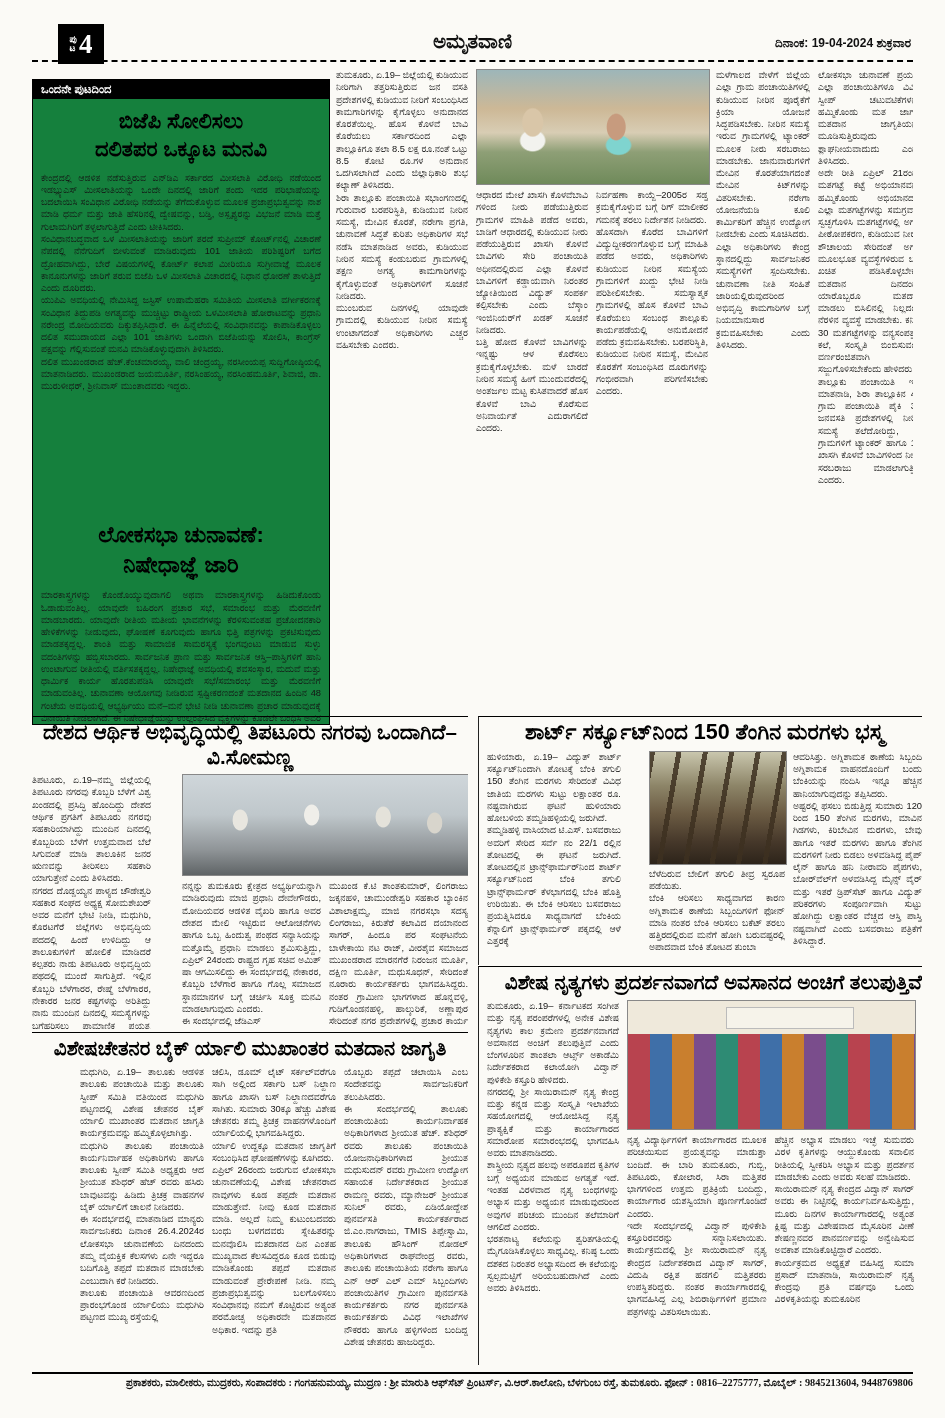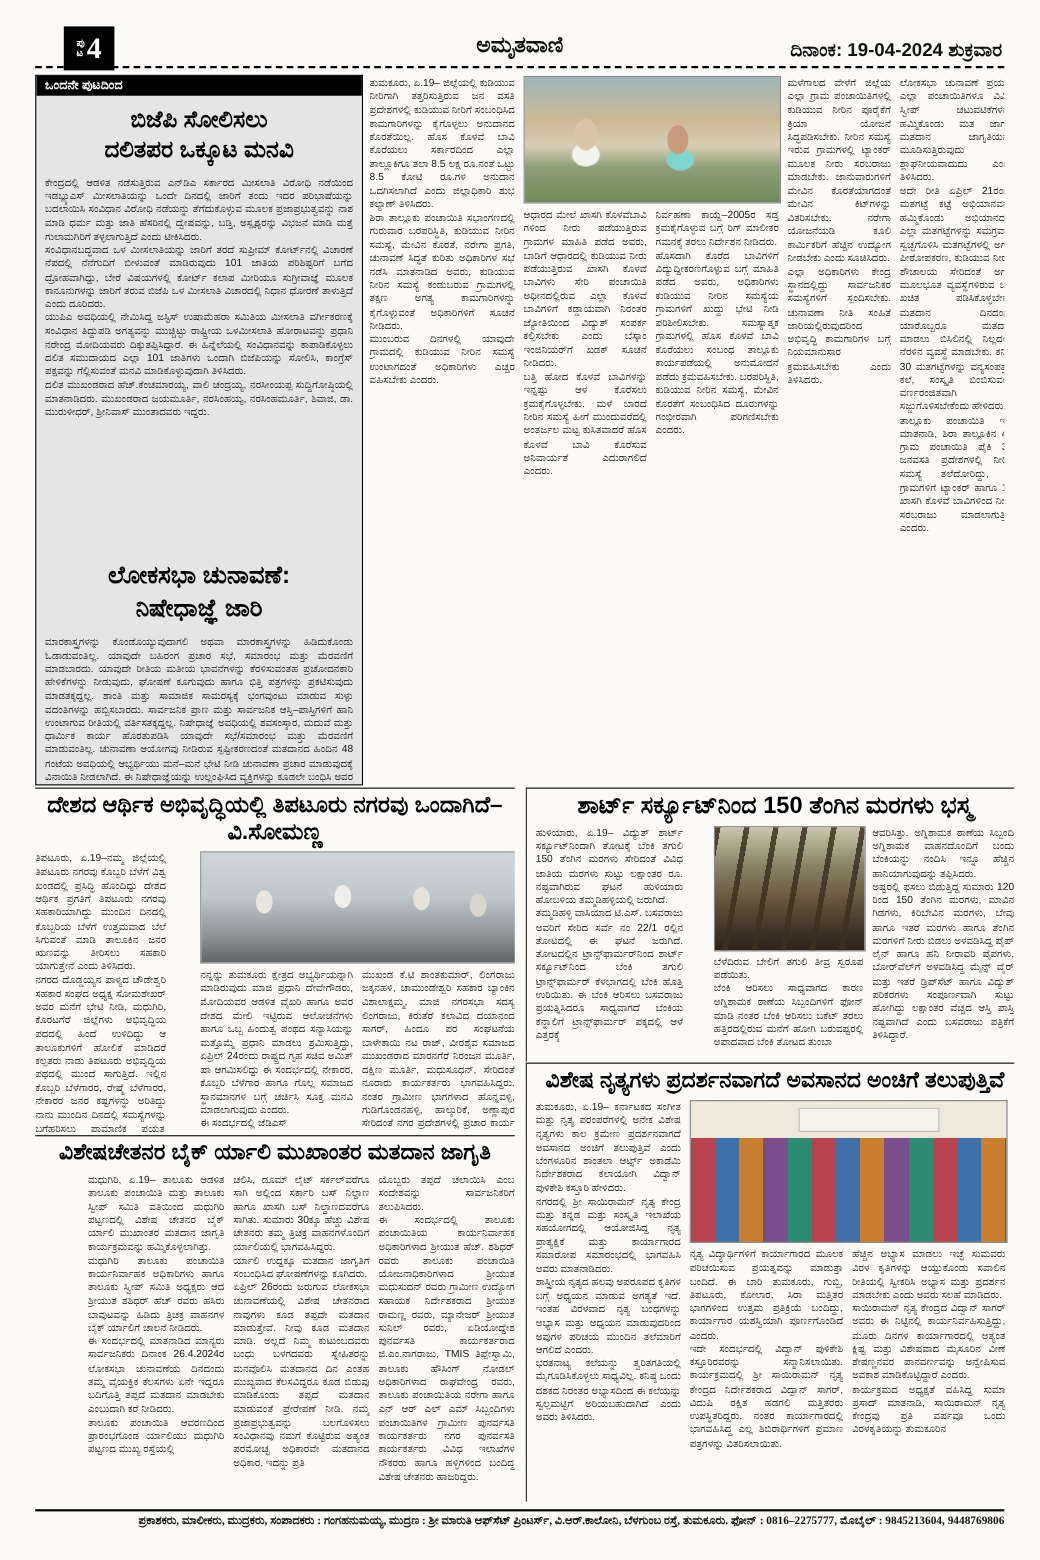--- a/index.html
+++ b/index.html
@@ -14,24 +14,24 @@
   .jus{text-align:justify;text-justify:inter-word;}
   .body-txt{font-size:9.3px;line-height:1.32;white-space:pre-line;color:#141414;}
   .hl{font-weight:700;color:#000;text-align:center;letter-spacing:0;}
   .rule-top{border-top:1.6px solid #000;}
   .vline{border-left:1.2px solid #222;}
   
   #pagebox{left:58px;top:24px;width:46px;height:40px;background:#000;color:#fff;display:flex;align-items:center;justify-content:center;gap:2px;}
   #pagebox .pw{font-size:9px;line-height:1.05;font-weight:700;display:flex;flex-direction:column;}
   #pagebox .pn{font-size:27px;font-weight:700;font-family:"Liberation Serif",serif;}
   #mast-title{left:0;top:30px;width:945px;text-align:center;font-size:20px;font-weight:700;}
-  #mast-date{right:34px;top:36px;font-size:17px;font-weight:700;text-align:center;}
+  #mast-date{right:34px;top:36px;font-size:12px;font-weight:700;text-align:center;}
   #mast-dash{left:32px;top:60px;width:881px;border-bottom:2.5px dashed #000;}
   
-  #leftbox{left:32px;top:68px;width:296px;height:644px;border:1.6px solid #000;background:#e5e5e5;}
+  #leftbox{left:32px;top:79px;width:296px;height:644px;border:1.6px solid #000;background:#15803d;}
   #fp-label{background:#000;color:#fff;font-size:11.5px;font-weight:700;padding:3px 8px;}
   .hlA{font-size:21px;line-height:1.35;padding:8px 4px 6px;}
   .hlB{font-size:22px;line-height:1.4;padding:10px 4px 6px;}
   #leftbox .body-txt{padding:2px 8px;}
   
   #main-art{left:336px;top:64px;width:577px;height:648px;}
   .hlC{font-size:23px;line-height:1.25;}
   #main-cols{display:flex;gap:8px;margin-top:5px;height:600px;}
   .mcol{flex:none;}
   
@@ -157,21 +157,21 @@
       <div class="photo" id="photo-fire"></div>
       <div class="body-txt jus clip" style="height:92px;margin-top:3px;">ಬೆಳೆದಿರುವ ಬೇಲಿಗೆ ತಗುಲಿ ತೀವ್ರ ಸ್ವರೂಪ ಪಡೆಯಿತು.
 ಬೆಂಕಿ ಆರಿಸಲು ಸಾಧ್ಯವಾಗದ ಕಾರಣ ಅಗ್ನಿಶಾಮಕ ಠಾಣೆಯ ಸಿಬ್ಬಂದಿಗಳಿಗೆ ಫೋನ್ ಮಾಡಿ ನಂತರ ಬೆಂಕಿ ಆರಿಸಲು ಬಕೆಟ್ ತರಲು ಹತ್ತಿರದಲ್ಲಿರುವ ಮನೆಗೆ ಹೋಗಿ ಬರುವಷ್ಟರಲ್ಲಿ ಅಪಾದವಾದ ಬೆಂಕಿ ತೋಟದ ತುಂಬಾ</div>
     </div>
     <div class="body-txt jus clip" style="width:133px;">ಆವರಿಸಿತ್ತು. ಅಗ್ನಿಶಾಮಕ ಠಾಣೆಯ ಸಿಬ್ಬಂದಿ ಅಗ್ನಿಶಾಮಕ ವಾಹನದೊಂದಿಗೆ ಬಂದು ಬೆಂಕಿಯನ್ನು ನಂದಿಸಿ ಇನ್ನೂ ಹೆಚ್ಚಿನ ಹಾನಿಯಾಗುವುದನ್ನು ತಪ್ಪಿಸಿದರು.
 ಅಷ್ಟರಲ್ಲಿ ಫಸಲು ಬಿಡುತ್ತಿದ್ದ ಸುಮಾರು 120 ರಿಂದ 150 ತೆಂಗಿನ ಮರಗಳು, ಮಾವಿನ ಗಿಡಗಳು, ಕಿರಿಬೇವಿನ ಮರಗಳು, ಬೇವು ಹಾಗೂ ಇತರೆ ಮರಗಳು ಹಾಗೂ ತೆಂಗಿನ ಮರಗಳಿಗೆ ನೀರು ಬಿಡಲು ಅಳವಡಿಸಿದ್ದ ಪೈಪ್ ಲೈನ್ ಹಾಗೂ ಹನಿ ನೀರಾವರಿ ಪೈಪಗಳು, ಬೋರ್‌ವೆಲ್‌ಗೆ ಅಳವಡಿಸಿದ್ದ ಮೈನ್ಸ್ ವೈರ್ ಮತ್ತು ಇತರೆ ಡ್ರಿಪ್‌ಸೆಟ್ ಹಾಗೂ ವಿದ್ಯುತ್ ಪರಿಕರಗಳು ಸಂಪೂರ್ಣವಾಗಿ ಸುಟ್ಟು ಹೋಗಿದ್ದು ಲಕ್ಷಾಂತರ ವೆಚ್ಚದ ಆಸ್ತಿ ಪಾಸ್ತಿ ನಷ್ಟವಾಗಿದೆ ಎಂದು ಬಸವರಾಜು ಪತ್ರಿಕೆಗೆ ತಿಳಿಸಿದ್ದಾರೆ.</div>
   </div>
 </div>
 
 <div class="abs clip rule-top vline" id="art-dance">
-  <div class="hl hlF" style="padding-top:3px;">ವಿಶೇಷ ನೃತ್ಯಗಳು ಪ್ರದರ್ಶನವಾಗದೆ ಅವಸಾನದ ಅಂಚಿಗೆ ತಲುಪುತ್ತಿವೆ</div>
+  <div class="hl hlF" style="padding-top:3px;text-align:right;">ವಿಶೇಷ ನೃತ್ಯಗಳು ಪ್ರದರ್ಶನವಾಗದೆ ಅವಸಾನದ ಅಂಚಿಗೆ ತಲುಪುತ್ತಿವೆ</div>
   <div class="row" style="margin-top:5px;height:362px;">
     <div class="body-txt jus clip" style="width:132px;">ತುಮಕೂರು, ಏ.19– ಕರ್ನಾಟಕದ ಸಂಗೀತ ಮತ್ತು ನೃತ್ಯ ಪರಂಪರೆಗಳಲ್ಲಿ ಅನೇಕ ವಿಶೇಷ ನೃತ್ಯಗಳು ಕಾಲ ಕ್ರಮೇಣ ಪ್ರದರ್ಶನವಾಗದೆ ಅವಸಾನದ ಅಂಚಿಗೆ ತಲುಪುತ್ತಿವೆ ಎಂದು ಬೆಂಗಳೂರಿನ ಶಾಂತಲಾ ಆರ್ಟ್ಸ್ ಅಕಾಡೆಮಿ ನಿರ್ದೇಶಕರಾದ ಕಲಾಯೋಗಿ ವಿದ್ವಾನ್ ಪುಳಿಕೇಶಿ ಕಸ್ತೂರಿ ಹೇಳಿದರು.
 ನಗರದಲ್ಲಿ ಶ್ರೀ ಸಾಯಿರಾಮನ್ ನೃತ್ಯ ಕೇಂದ್ರ ಮತ್ತು ಕನ್ನಡ ಮತ್ತು ಸಂಸ್ಕೃತಿ ಇಲಾಖೆಯ ಸಹಯೋಗದಲ್ಲಿ ಆಯೋಜಿಸಿದ್ದ ನೃತ್ಯ ಪ್ರಾತ್ಯಕ್ಷಿಕೆ ಮತ್ತು ಕಾರ್ಯಾಗಾರದ ಸಮಾರೋಪ ಸಮಾರಂಭದಲ್ಲಿ ಭಾಗವಹಿಸಿ ಅವರು ಮಾತನಾಡಿದರು.
 ಶಾಸ್ತ್ರೀಯ ನೃತ್ಯದ ಹಲವು ಅಪರೂಪದ ಕೃತಿಗಳ ಬಗ್ಗೆ ಅಧ್ಯಯನ ಮಾಡುವ ಅಗತ್ಯತೆ ಇದೆ. ಇಂತಹ ವಿರಳವಾದ ನೃತ್ಯ ಬಂಧಗಳನ್ನು ಅಭ್ಯಾಸ ಮತ್ತು ಅಧ್ಯಯನ ಮಾಡುವುದರಿಂದ ಅವುಗಳ ಪರಿಚಯ ಮುಂದಿನ ತಲೆಮಾರಿಗೆ ಆಗಲಿದೆ ಎಂದರು.
 ಭರತನಾಟ್ಯ ಕಲೆಯನ್ನು ತ್ವರಿತಗತಿಯಲ್ಲಿ ಮೈಗೂಡಿಸಿಕೊಳ್ಳಲು ಸಾಧ್ಯವಿಲ್ಲ. ಕನಿಷ್ಠ ಒಂದು ದಶಕದ ನಿರಂತರ ಅಭ್ಯಾಸದಿಂದ ಈ ಕಲೆಯನ್ನು ಸ್ವಲ್ಪಮಟ್ಟಿಗೆ ಅರಿಯಬಹುದಾಗಿದೆ ಎಂದು ಅವರು ತಿಳಿಸಿದರು.</div>
     <div style="width:287px;">
       <div class="photo" id="photo-dance">
           <div class="banner"></div>
         </div>
       <div class="row" style="margin-top:4px;height:224px;">

